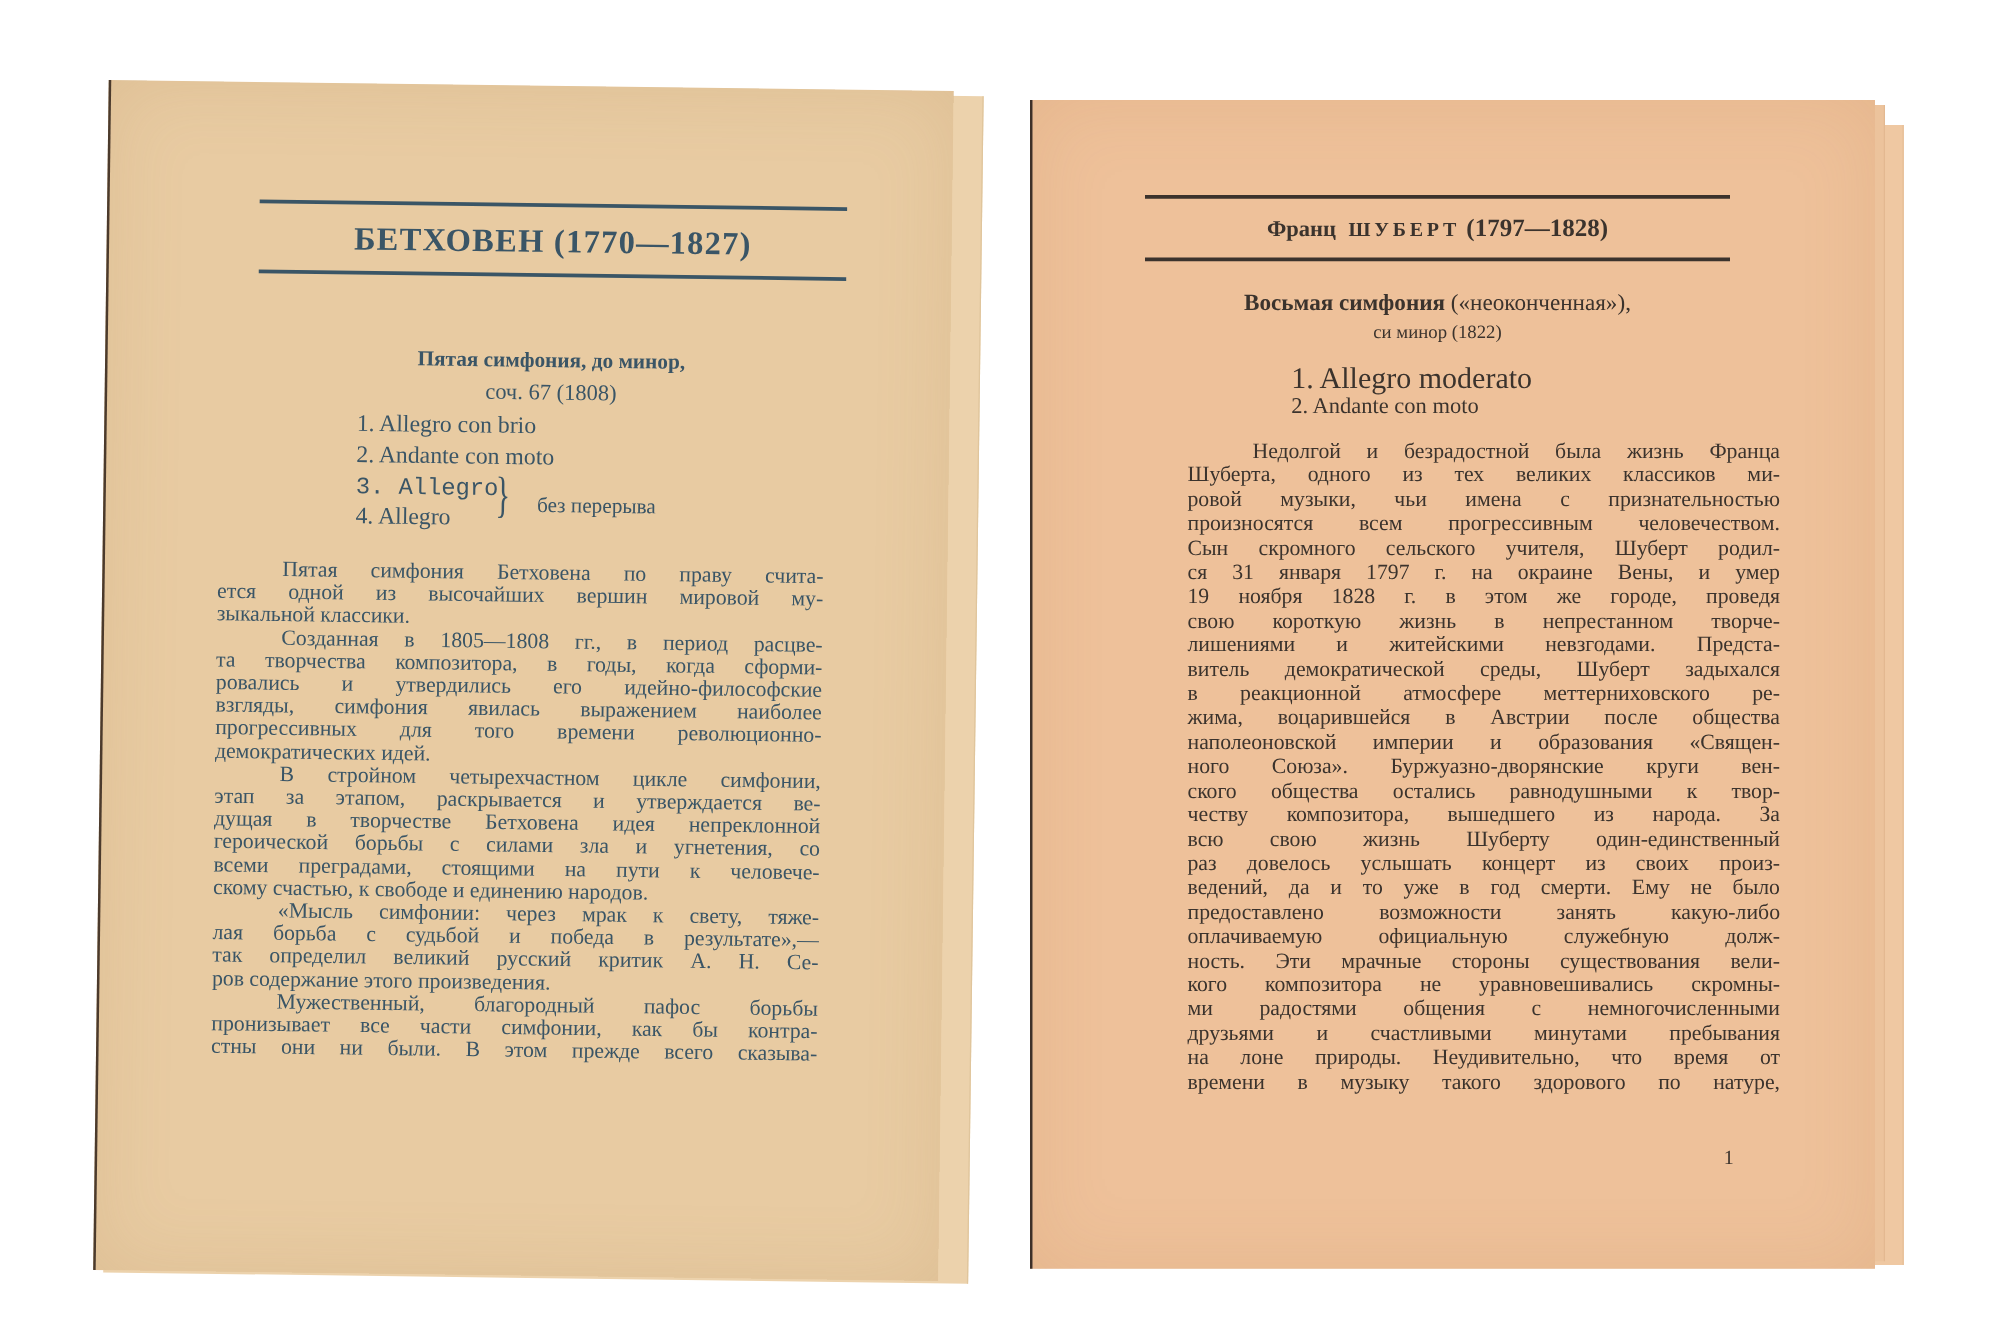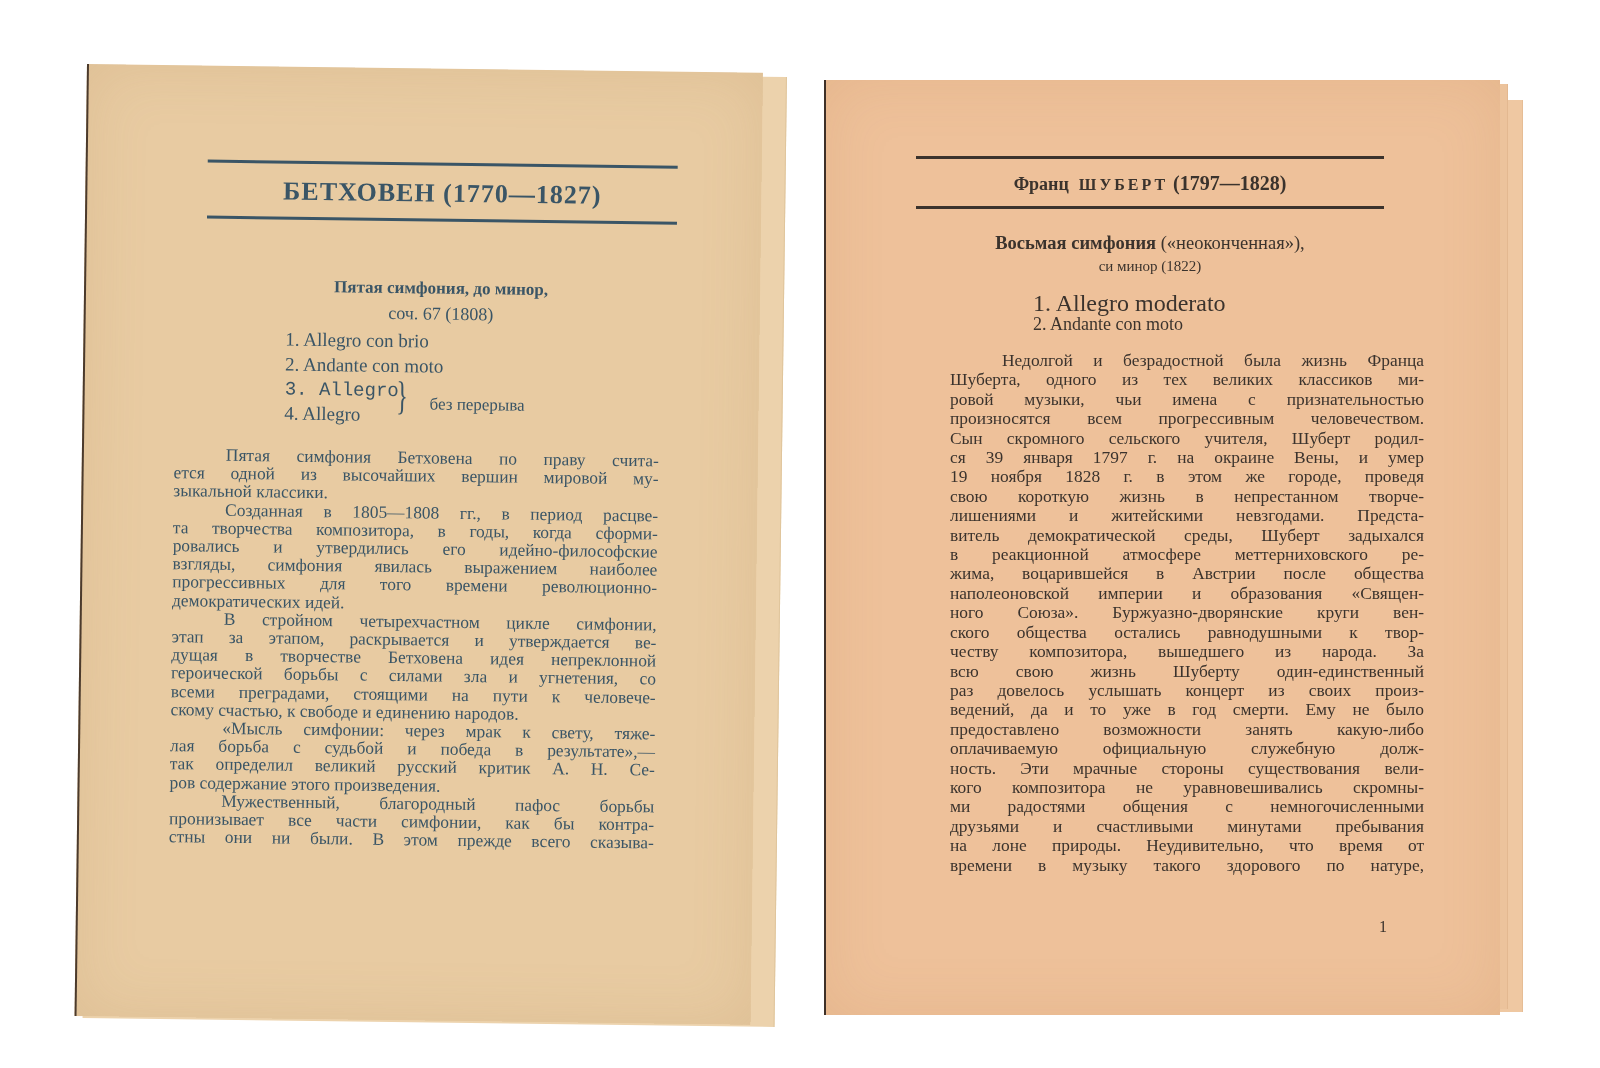--- a/index.html
+++ b/index.html
@@ -118,21 +118,21 @@
 
   <div class="mov" style="left:207px; top:210px; font-size:24px;">1. Allegro moderato</div>
   <div class="mov" style="left:207px; top:234px; font-size:18px;">2. Andante con moto</div>
 
   <div class="para" id="right-body" style="left:98px; top:271px; width:474px; line-height:19.4px;margin-left:26px;">
       <span class="line" style="padding-left: 52px;">Недолгой и безрадостной была жизнь Франца</span>
       <span class="line">Шуберта, одного из тех великих классиков ми-</span>
       <span class="line">ровой музыки, чьи имена с признательностью</span>
       <span class="line">произносятся всем прогрессивным человечеством.</span>
       <span class="line">Сын скромного сельского учителя, Шуберт родил-</span>
-      <span class="line">ся 39 января 1797 г. на окраине Вены, и умер</span>
+      <span class="line">ся 31 января 1797 г. на окраине Вены, и умер</span>
       <span class="line">19 ноября 1828 г. в этом же городе, проведя</span>
       <span class="line">свою короткую жизнь в непрестанном творче-</span>
       <span class="line">лишениями и житейскими невзгодами. Предста-</span>
       <span class="line">витель демократической среды, Шуберт задыхался</span>
       <span class="line">в реакционной атмосфере меттерниховского ре-</span>
       <span class="line">жима, воцарившейся в Австрии после общества</span>
       <span class="line">наполеоновской империи и образования «Священ-</span>
       <span class="line">ного Союза». Буржуазно-дворянские круги вен-</span>
       <span class="line">ского общества остались равнодушными к твор-</span>
       <span class="line">честву композитора, вышедшего из народа. За</span>

